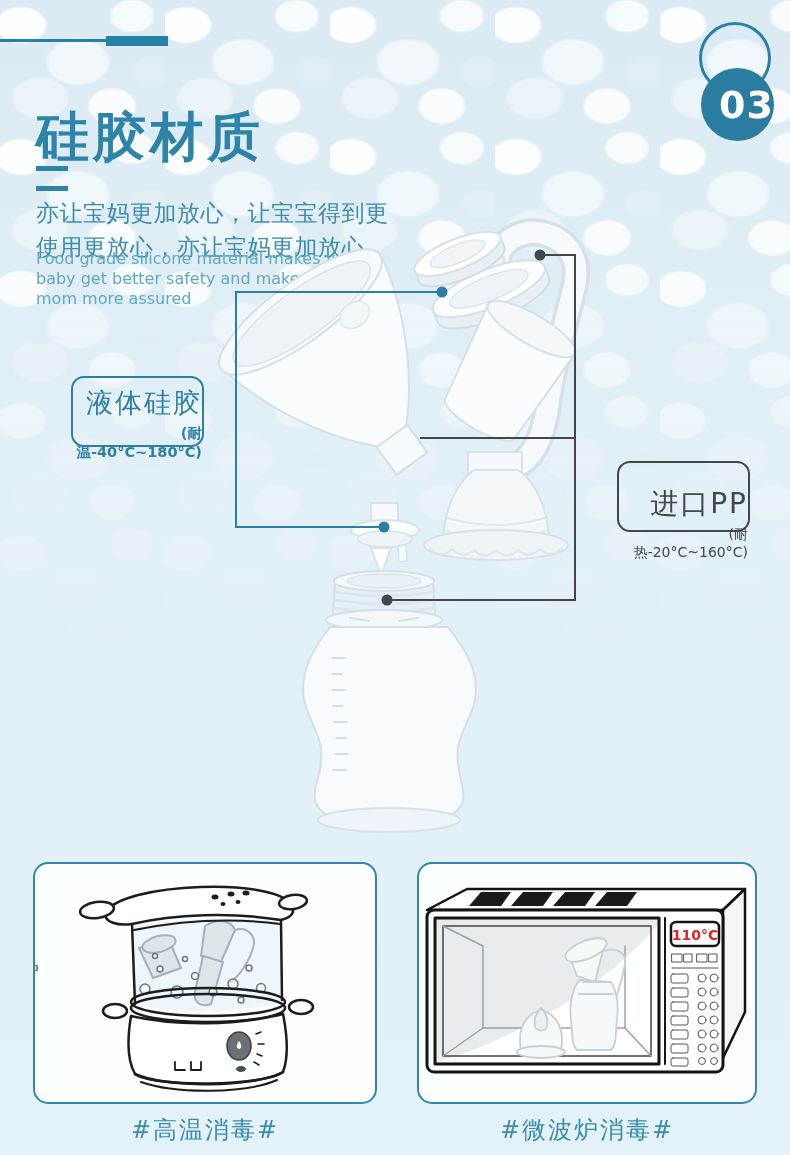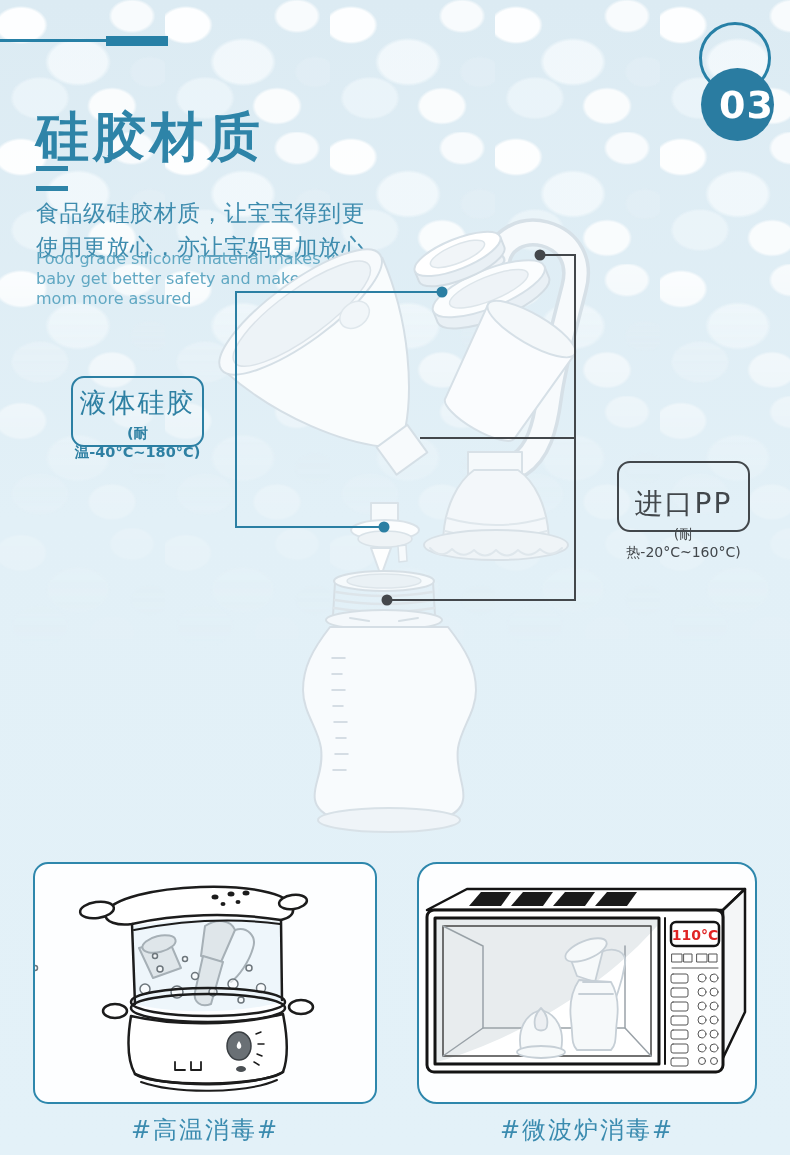--- a/index.html
+++ b/index.html
@@ -26,32 +26,32 @@
   .badge-circle{position:absolute;left:701px;top:68px;width:73px;height:73px;background:#2a7ca1;border-radius:50%;
     display:flex;align-items:center;justify-content:flex-end;color:#fff;font-size:38px;font-weight:bold;letter-spacing:1px;}
   
   .title{position:absolute;left:36px;top:58px;font-size:53px;font-weight:bold;color:#2e84a8;letter-spacing:4px;white-space:nowrap;margin-top:44px;}
   .subtitle{position:absolute;left:36px;top:114px;font-size:41px;font-weight:400;color:#3c86a6;letter-spacing:7px;white-space:nowrap;}
   .equals{position:absolute;left:36px;top:166px;width:32px;height:15px;
     border-top:5px solid #2e84a8;border-bottom:5px solid #2e84a8;}
   .zh-par{position:absolute;left:36px;top:196px;font-size:23px;line-height:34px;color:#3e8cae;letter-spacing:.5px;}
   .en-par{position:absolute;left:36px;top:249px;font-size:16px;line-height:20px;color:#61a8c3;}
   
-  .callout{position:absolute;border-radius:13px;text-align:center;box-sizing:border-box;}
+  .callout{position:absolute;border-radius:13px;text-align:right;box-sizing:border-box;}
   .callout .c-title{font-weight:400;}
   .callout-silicone{left:71px;top:376px;width:133px;height:71px;border:2.5px solid #2b7fa3;color:#2e80a3;padding-top:7px;}
   .callout-silicone .c-title{font-size:27px;letter-spacing:2px;}
   .callout-silicone .c-temp{font-size:14.5px;margin-top:3px;font-weight:bold;}
   .callout-pp{left:617px;top:461px;width:133px;height:71px;border:2.5px solid #42474b;color:#42474b;padding-top:22px;}
   .callout-pp .c-title{font-size:28px;letter-spacing:2px;}
   .callout-pp .c-temp{font-size:14px;margin-top:3px;}
   
   .fig-box{position:absolute;top:862px;height:242px;border:2.5px solid #2e87ac;border-radius:15px;background:#fdfeff;box-sizing:border-box;overflow:hidden;}
   .fig-left{left:33px;width:344px;}
-  .fig-right{left:417px;width:340px;border-radius:20px;}
+  .fig-right{left:417px;width:340px;}
   .caption{position:absolute;top:1114px;font-size:24px;color:#3a8baf;letter-spacing:2px;text-align:center;}
   .caption-left{left:33px;width:344px;}
   .caption-right{left:417px;width:340px;}
   svg{display:block;}
   .abs-svg{position:absolute;left:0;top:0;}
 </style>
 </head>
 <body>
 
 <div class="page">
@@ -62,21 +62,21 @@
 
   <div class="badge-ring"></div>
   <div class="badge-circle">
     <span>03</span>
   </div>
 
   <div class="title">硅胶材质</div>
   <div class="equals"></div>
 
   <div class="zh-par">
-    <div>食品级硅胶材质，让宝宝得到更</div>
+    <div>亦让宝妈更加放心，让宝宝得到更</div>
     <div>使用更放心，亦让宝妈更加放心</div>
   </div>
   <div class="en-par">
     <div>Food grade silicone material makes your</div>
     <div>baby get better safety and makes</div>
     <div>mom more assured</div>
   </div>
 
   <svg class="abs-svg" width="790" height="1155" viewBox="0 0 790 1155">
     <g stroke-linejoin="round" stroke-linecap="round">

